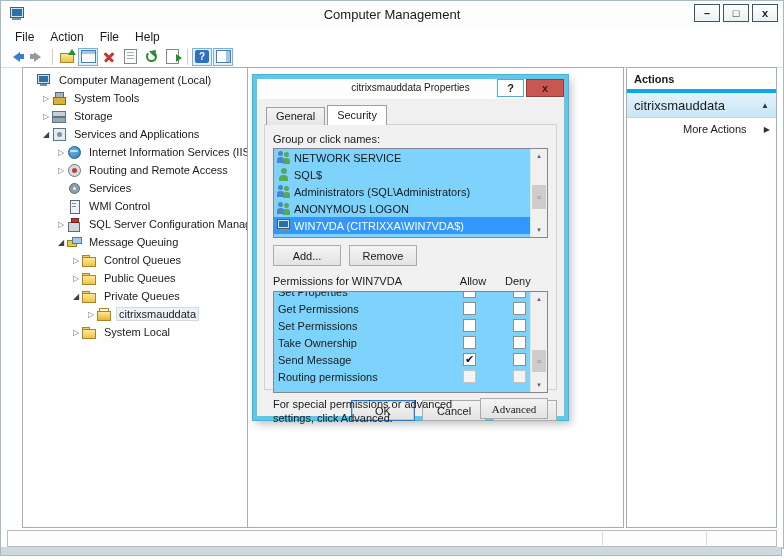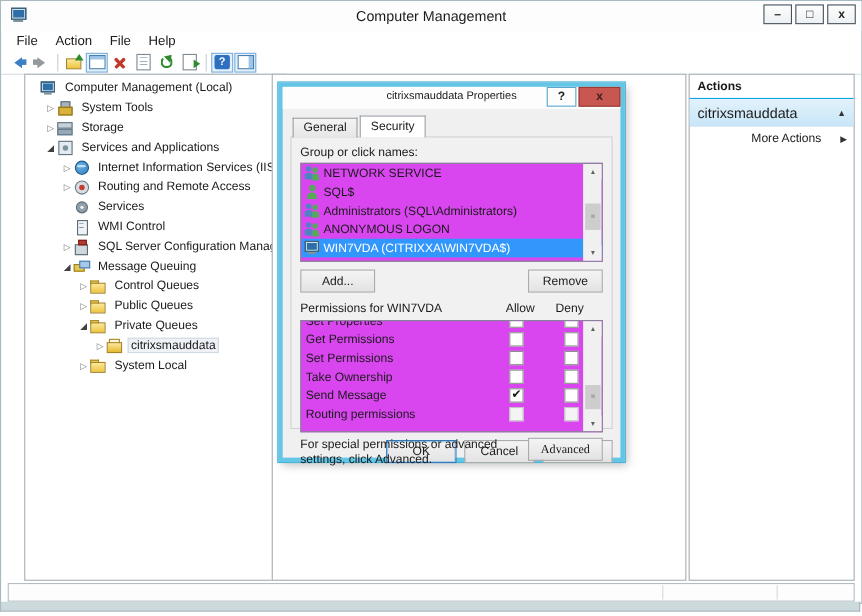--- a/index.html
+++ b/index.html
@@ -74,21 +74,21 @@
   .i-msmq::after{content:"";position:absolute;left:5px;top:1px;width:8px;height:5px;background:#a6c9ea;border:1px solid #4a7aaa;}
   .i-folder::before{content:"";position:absolute;left:0;top:1px;width:6px;height:3px;background:#f2cf5e;border:1px solid #a8852a;border-bottom:none;}
   .i-folder::after{content:"";position:absolute;left:0;top:3px;width:12px;height:8px;background:linear-gradient(#fbe89a,#eec53f);border:1px solid #a8852a;}
   .i-queue::before{content:"";position:absolute;left:2px;top:0;width:8px;height:4px;background:#fdf6d8;border:1px solid #a8852a;}
   .i-queue::after{content:"";position:absolute;left:0;top:3px;width:12px;height:8px;background:linear-gradient(#fbe89a,#e7b92f);border:1px solid #a8852a;}
   .i-users::before{content:"";position:absolute;left:1px;top:0;width:5px;height:5px;border-radius:50%;background:#4f84c4;box-shadow:6px 1px 0 0 #58a85c;}
   .i-users::after{content:"";position:absolute;left:0;top:6px;width:7px;height:6px;border-radius:3px 3px 0 0;background:#4f84c4;box-shadow:6px 1px 0 0 #58a85c;}
   .i-user::before{content:"";position:absolute;left:4px;top:0;width:6px;height:6px;border-radius:50%;background:#58a85c;}
   .i-user::after{content:"";position:absolute;left:2px;top:7px;width:9px;height:6px;border-radius:4px 4px 0 0;background:#58a85c;}
   
-  .actions-hdr{height:21px;display:flex;align-items:center;padding-left:7px;font-size:11px;font-weight:bold;color:#1a1a1a;border-bottom:1px solid #0ea5e9;text-align:right;}
+  .actions-hdr{height:21px;display:flex;align-items:center;padding-left:7px;font-size:11px;font-weight:bold;color:#1a1a1a;border-bottom:4px solid #0ea5e9;text-align:right;}
   .actions-group{height:24px;display:flex;align-items:center;background:linear-gradient(#e3f2fb,#c8e6f8);border-bottom:1px solid #b9d9ee;padding:0 7px;font-size:13px;color:#1a1a1a;}
   .actions-group .sp{flex:1;}
   .actions-caret{font-size:8px;color:#333;}
   .actions-item{height:22px;display:flex;align-items:center;font-size:11px;color:#1a1a1a;padding-left:56px;position:relative;}
   .actions-item .arr{position:absolute;right:6px;font-size:8px;color:#333;}
   
   .statusbar{position:absolute;left:6px;top:529px;width:770px;height:17px;background:#fdfdfd;border:1px solid #b3bdc2;box-sizing:border-box;}
   .status-div{position:absolute;top:1px;bottom:1px;width:1px;background:#d4d9dc;}
   
   .dialog{position:absolute;left:252px;top:74px;width:315px;height:345px;border:4px solid #63c6e6;outline:1px solid #49b2d6;background:#f0f0f0;box-sizing:border-box;box-shadow:3px 4px 8px rgba(0,0,0,.25);}
@@ -96,30 +96,30 @@
   .dlg-title{position:absolute;left:0;right:0;top:3px;text-align:center;font-size:10px;color:#1a1a1a;}
   .dlg-btns{position:absolute;right:0;top:0;display:flex;}
   .dq{width:27px;height:18px;border:1px solid #58a7cc;background:#fdfdfd;color:#222;font-size:11px;font-weight:bold;display:flex;align-items:center;justify-content:center;box-sizing:border-box;}
   .dx{width:38px;height:18px;border:1px solid #9a3b34;background:#c75750;color:#3b1f1e;font-size:11px;font-weight:bold;display:flex;align-items:center;justify-content:center;box-sizing:border-box;margin-left:2px;}
   .dlg-client{position:absolute;left:0;right:0;top:20px;bottom:0;padding:6px 7px 0 7px;}
   .tabs{display:flex;position:relative;z-index:2;padding-left:2px;}
   .tab{height:17px;line-height:17px;padding:0 9px;font-size:11px;color:#1a1a1a;border:1px solid #9aa0a6;border-bottom:none;background:linear-gradient(#f4f4f4,#e6e6e6);margin-right:2px;position:relative;top:2px;}
   .tab.active{background:#fff;height:19px;line-height:19px;top:0;z-index:3;}
   .tabpage{position:relative;margin-top:-1px;height:266px;border:1px solid #d2d2d2;background:#f1f1f1;padding:8px;box-sizing:border-box;z-index:1;}
   .flabel{font-size:11px;color:#1a1a1a;}
-  .listbox{position:relative;background:#d946ef;border:1px solid #828790;overflow:hidden;}
+  .listbox{position:relative;background:#7dd3fc;border:1px solid #828790;overflow:hidden;}
   .grouplist{height:88px;margin-top:3px;}
   .grow{height:17px;display:flex;align-items:center;padding-left:3px;font-size:11px;color:#1a1a1a;white-space:nowrap;}
   .grow .tico{width:14px;margin-right:3px;}
   .grow.sel{background:#3297fd;color:#fff;}
   .sb{position:absolute;right:0;top:0;bottom:0;width:16px;background:#f0f0f0;border-left:1px solid #e3e3e3;}
   .sb-up,.sb-dn{position:absolute;left:0;width:16px;height:14px;display:flex;align-items:center;justify-content:center;font-size:7px;color:#606060;background:#f0f0f0;}
   .sb-up{top:0;} .sb-dn{bottom:0;}
   .sb-thumb{position:absolute;left:1px;width:14px;background:#cdcdcd;display:flex;align-items:center;justify-content:center;font-size:7px;color:#8a8a8a;}
-  .btnrow{display:flex;justify-content:space-between;gap:8px;margin-top:7px;}
+  .btnrow{display:flex;justify-content:flex-start;gap:8px;margin-top:7px;}
   .btn{min-width:68px;height:21px;border:1px solid #ababab;background:linear-gradient(#f4f4f4,#e3e3e3);font-size:11px;color:#1a1a1a;display:flex;align-items:center;justify-content:center;box-sizing:border-box;font-family:"Liberation Sans",sans-serif;}
   .btn.focus{border:1px solid #3579b8;box-shadow:inset 0 0 0 1px #a9cdea;}
   .permhdr{position:relative;margin-top:9px;height:14px;font-size:11px;color:#1a1a1a;}
   .col-allow{position:absolute;left:182px;width:36px;text-align:center;}
   .col-deny{position:absolute;left:232px;width:36px;}
   .permlist{height:100px;margin-top:2px;}
   .prow{position:relative;height:17px;display:flex;align-items:center;padding-left:4px;font-size:11px;color:#1a1a1a;}
   .prow.clip{margin-top:-9px;}
   .cb{position:absolute;top:2px;width:13px;height:13px;background:#fff;border:1px solid #8e8e8e;box-sizing:border-box;font-size:11px;line-height:11px;text-align:center;color:#111;}
   .cb-allow{left:189px;} .cb-deny{left:239px;}

